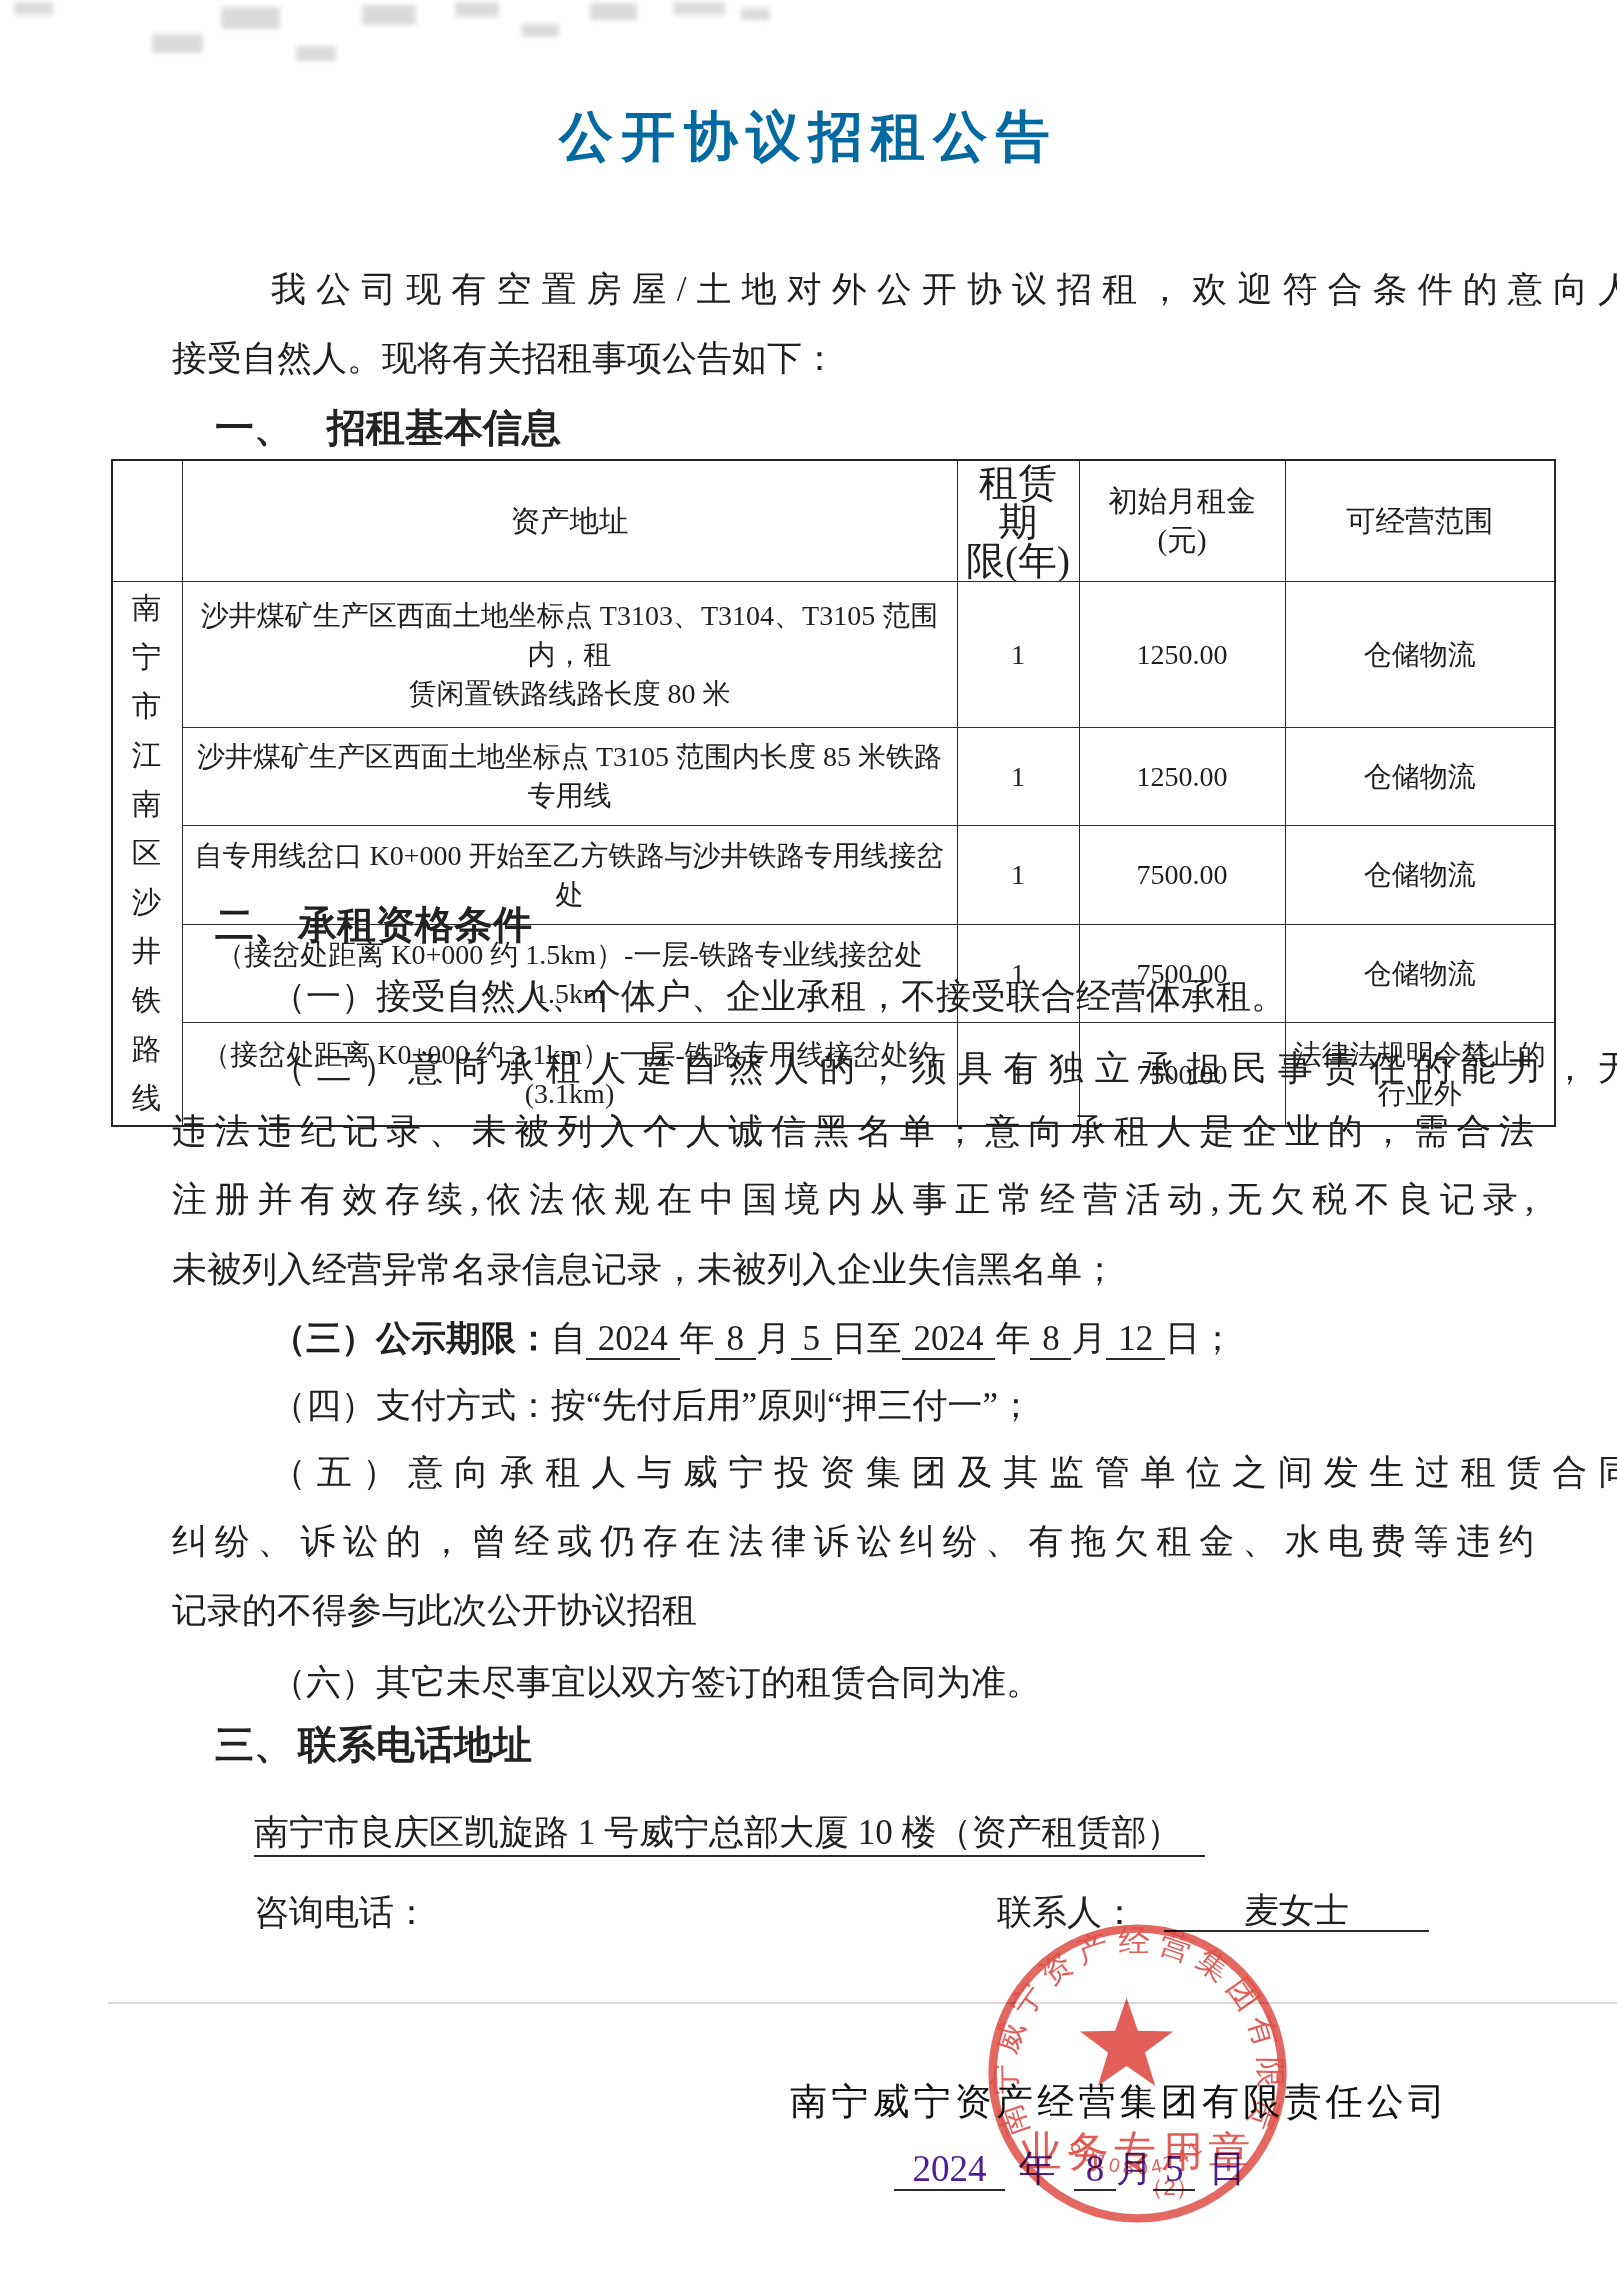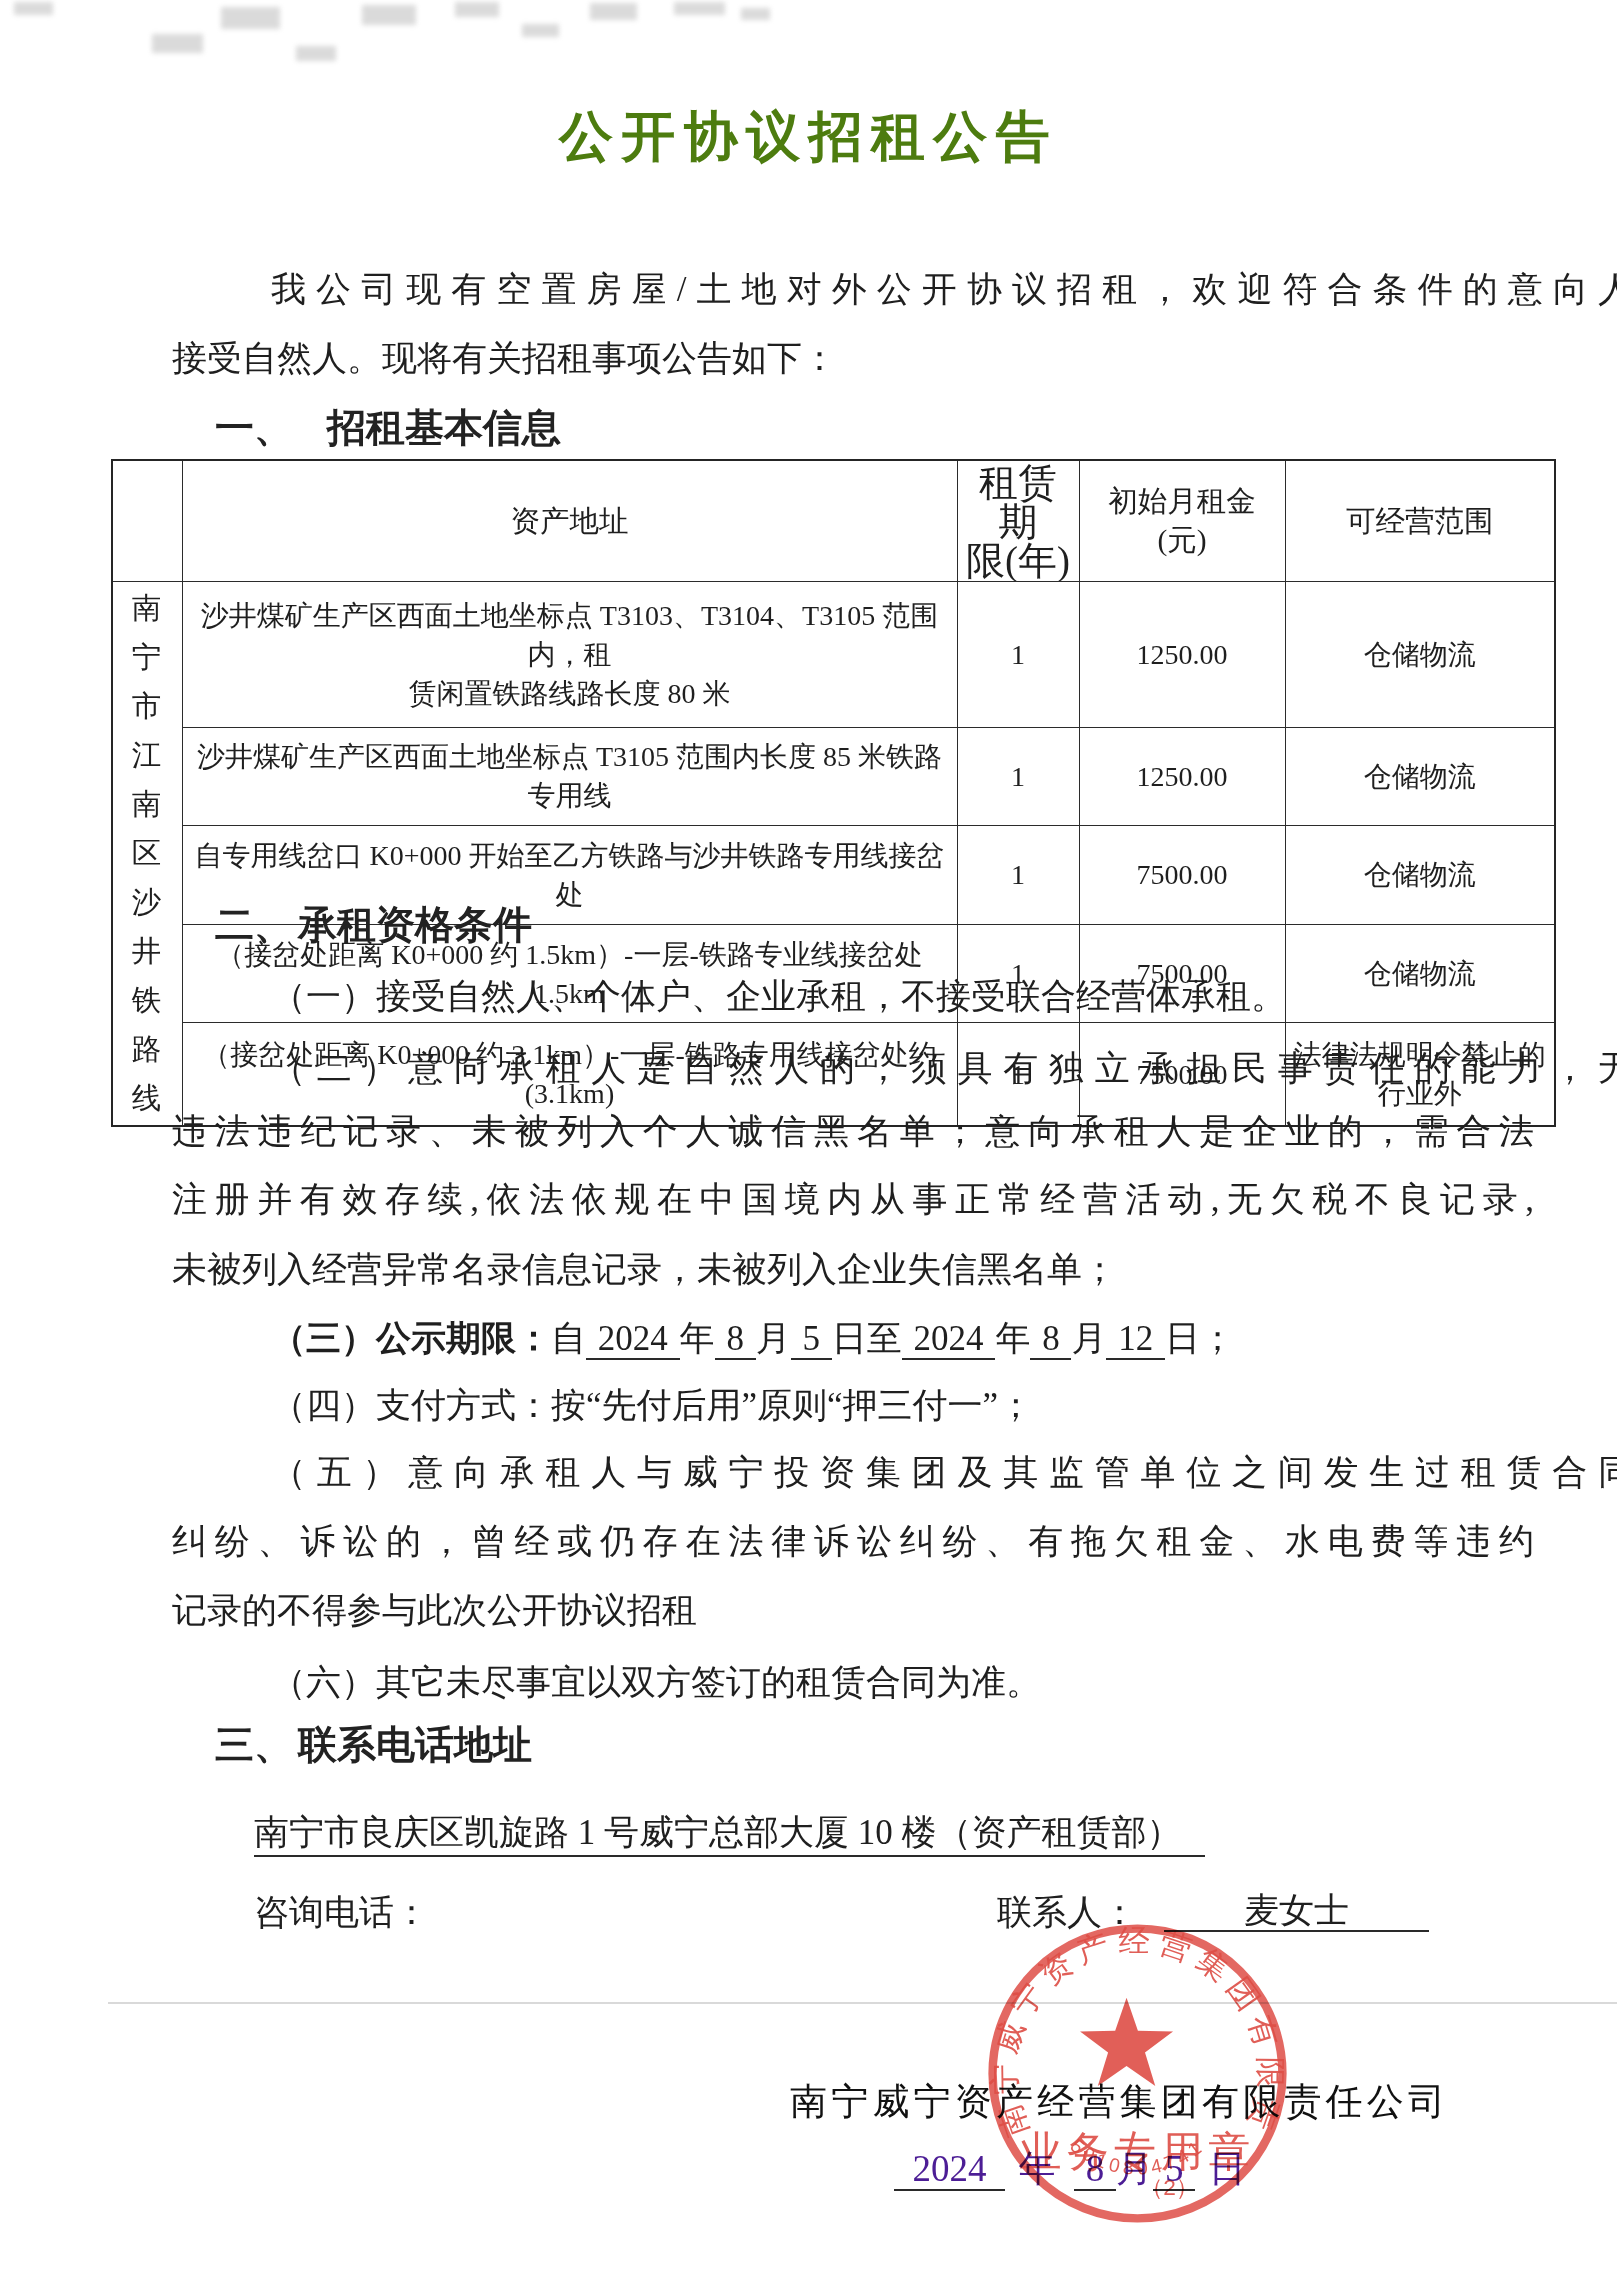--- a/index.html
+++ b/index.html
@@ -9,21 +9,21 @@
     background:#ffffff;
     margin:0 auto;
     overflow:hidden;
     font-family:"Liberation Serif","DejaVu Serif",serif;
     color:#1f1f1f;
   }
   .doc-title{
     position:absolute;left:0;right:0;top:101px;
     text-align:center;
     font-family:"Liberation Sans","DejaVu Sans",sans-serif;
-    font-weight:700;font-size:54px;letter-spacing:8.4px;color:#4d7c0f;
+    font-weight:700;font-size:54px;letter-spacing:8.4px;color:#0369a1;
   }
   .bl{ 
     position:absolute;left:133px;width:1362px;height:45px;
     font-size:35px;line-height:45px;white-space:nowrap;margin-left:39px;
   }
   .ind{padding-left:99px;}
   .just{white-space:normal;text-align:justify;text-align-last:justify;}
   .heading{
     position:absolute;left:215px;height:49px;
     font-family:"Liberation Sans","DejaVu Sans",sans-serif;

